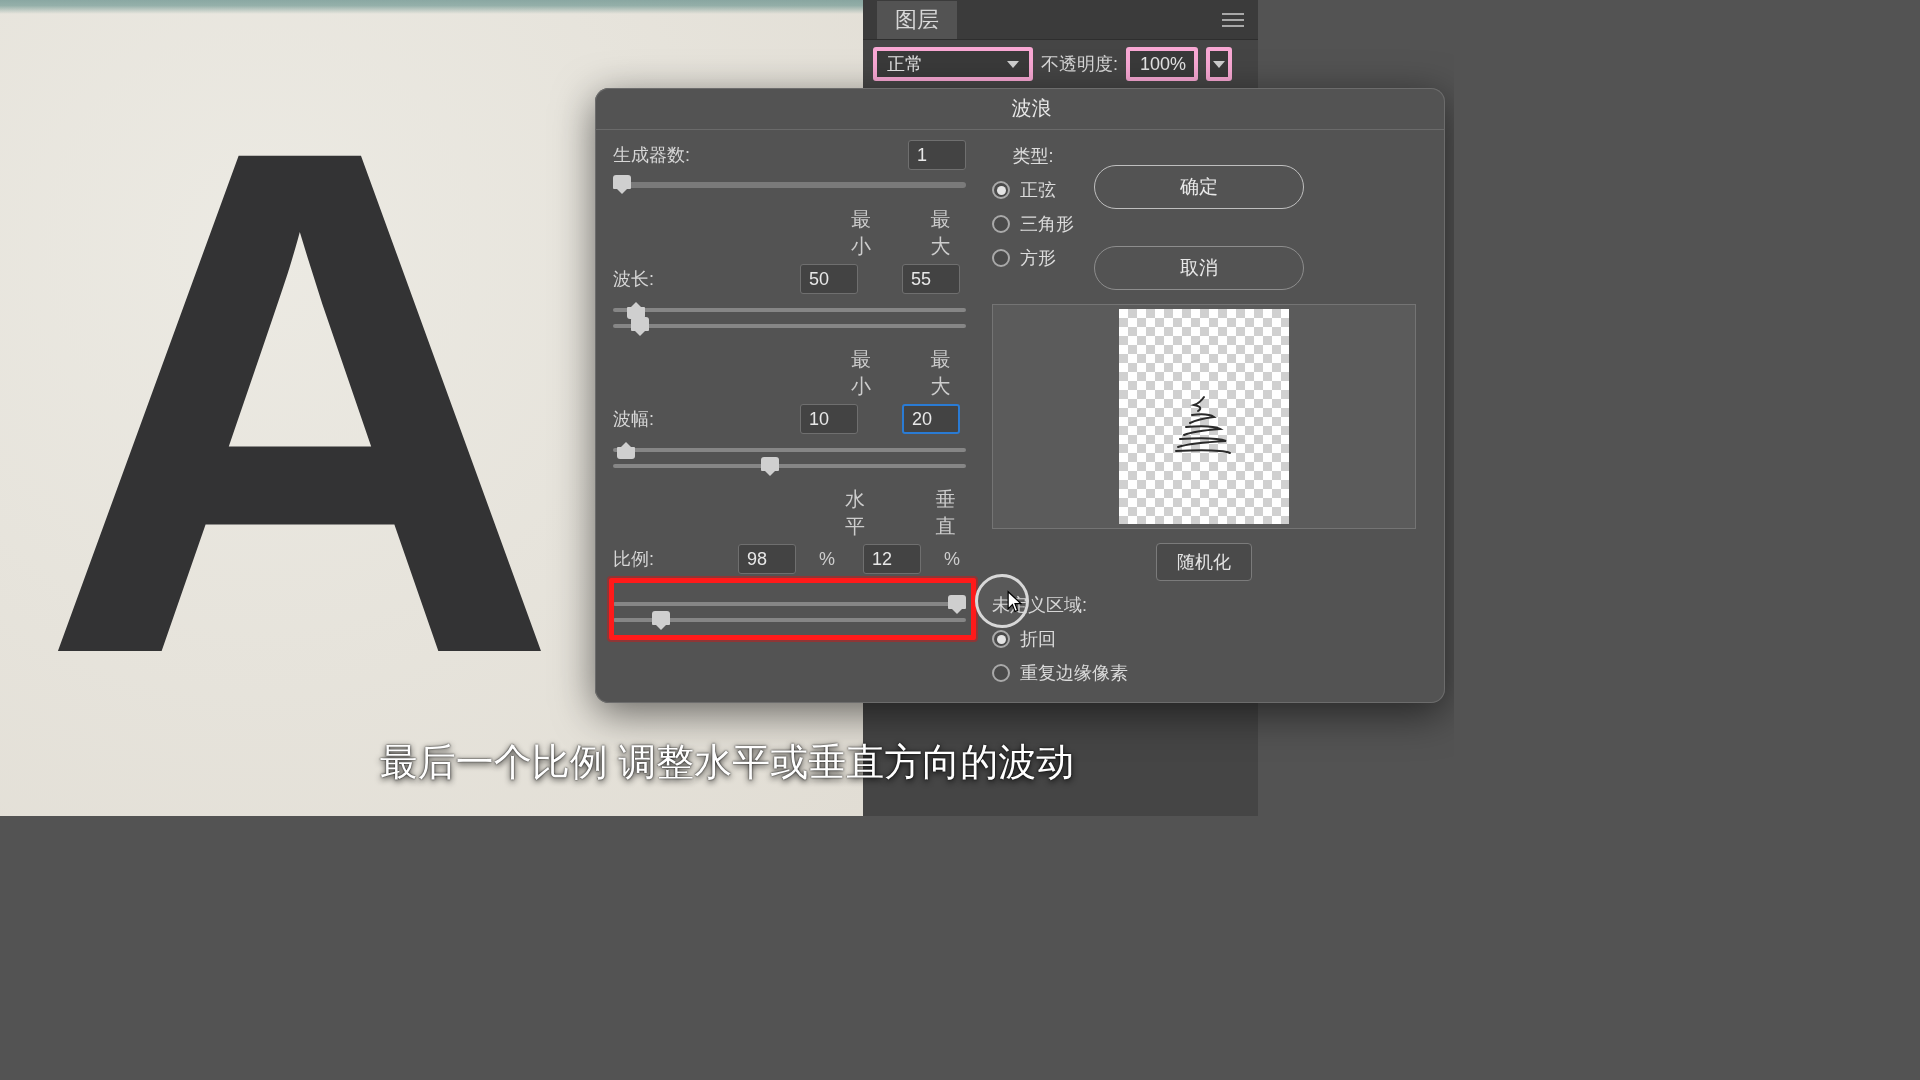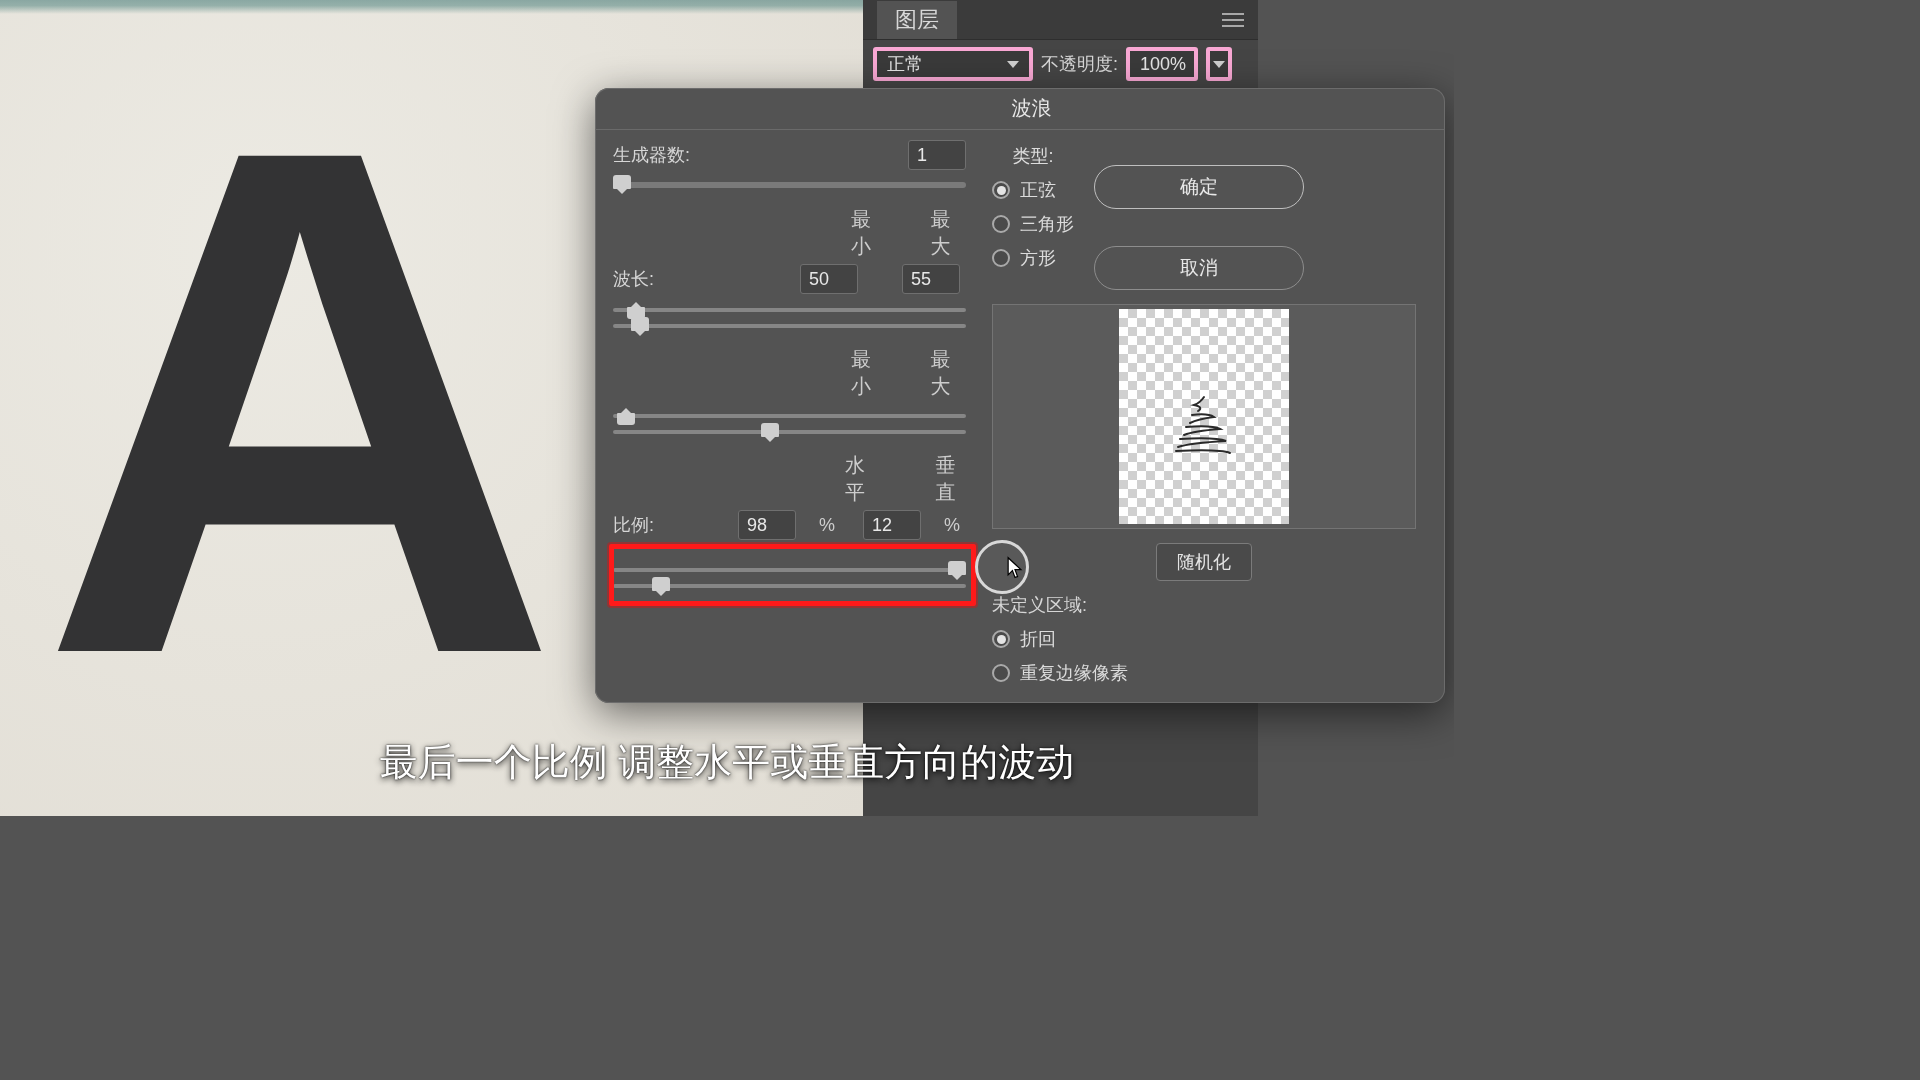--- a/index.html
+++ b/index.html
@@ -321,20 +321,31 @@
         <div class="slider thin">
           <div class="thumb" style="left:5%"></div>
         </div>
       </div>
 
       <div class="group">
         <div class="minmax-labels">
           <span>最小</span>
           <span>最大</span>
         </div>
+        <div class="mm-row">
+          <span class="label">波幅:</span>
+          <div class="pair">
+            <div class="numbox">
+                <span>10</span>
+              </div>
+            <div class="numbox focused">
+                <span>20</span>
+              </div>
+          </div>
+        </div>
         <div class="slider thin" style="margin-top:14px">
           <div class="thumb down" style="left:1%"></div>
         </div>
         <div class="slider thin">
           <div class="thumb" style="left:42%"></div>
         </div>
       </div>
 
       <div class="group" style="margin-bottom:0">
         <div class="minmax-labels" style="margin-left:232px; gap:60px">

